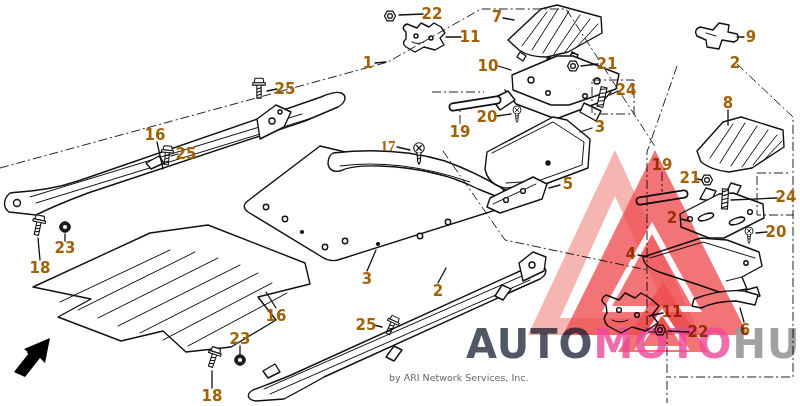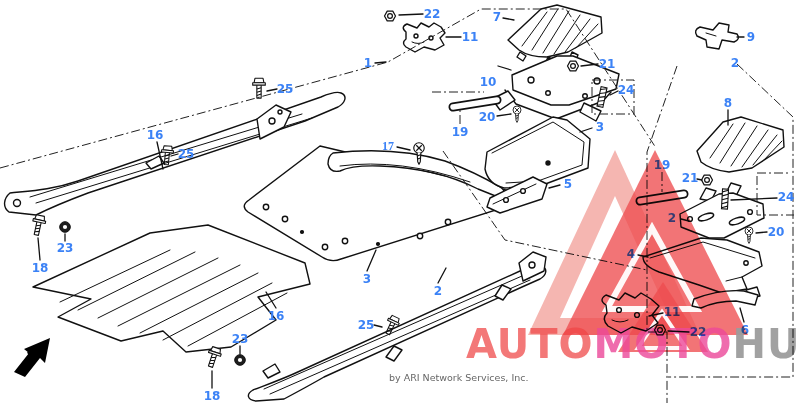--- a/index.html
+++ b/index.html
@@ -5,21 +5,21 @@
   html,body{margin:0;padding:0;background:#fff;}
   .stage{
     position:relative;width:800px;height:406px;background:#fff;
     overflow:hidden;isolation:isolate;
     font-family:"DejaVu Sans","Liberation Sans",sans-serif;
   }
   .art{position:absolute;left:0;top:0;z-index:1;}
   .callouts-layer{position:absolute;inset:0;z-index:2;}
   .callout{
     position:absolute;transform:translate(-50%,-50%);
-    font-size:12px;font-weight:700;color:#3b82f6;line-height:1;
+    font-size:15px;font-weight:700;color:#a16207;line-height:1;
     white-space:nowrap;
     text-align:center;
   }
   .watermark{position:absolute;inset:0;z-index:3;mix-blend-mode:multiply;pointer-events:none;}
   .wm-logo{position:absolute;left:0;top:0;}
   .wm-text{
     position:absolute;left:466px;top:324px;
     font-size:40px;font-weight:700;letter-spacing:1px;line-height:1;
     white-space:nowrap;
   }
@@ -257,21 +257,21 @@
       <text x="30" y="360" transform="rotate(-33 30 360)" font-size="11" font-weight="700" font-style="italic" fill="#000">FR.</text>
     </g>
   </svg>
 
   <div class="callouts-layer" id="callouts">
       <div class="callout" style="left: 432px; top: 14px;">22</div>
       <div class="callout" style="left: 497px; top: 17px;">7</div>
       <div class="callout" style="left: 751px; top: 37px;">9</div>
       <div class="callout" style="left: 470px; top: 37px;">11</div>
       <div class="callout" style="left: 368px; top: 63px;">1</div>
-      <div class="callout" style="left: 488px; top: 66px; margin-top: 16px;">10</div>
+      <div class="callout" style="left: 488px; top: 66px;">10</div>
       <div class="callout" style="left: 607px; top: 64px;">21</div>
       <div class="callout" style="left: 735px; top: 63px;">2</div>
       <div class="callout" style="left: 626px; top: 90px;">24</div>
       <div class="callout" style="left: 285px; top: 89px;">25</div>
       <div class="callout" style="left: 728px; top: 103px;">8</div>
       <div class="callout" style="left: 487px; top: 117px;">20</div>
       <div class="callout" style="left: 600px; top: 127px;">3</div>
       <div class="callout" style="left: 155px; top: 135px;">16</div>
       <div class="callout" style="left: 460px; top: 132px;">19</div>
       <div class="callout" style="left: 388px; top: 146px; font-family: Liberation Serif, serif;">17</div>
@@ -297,16 +297,16 @@
     </div>
 
   <div class="watermark">
     <svg class="wm-logo" width="800" height="406" viewBox="0 0 800 406">
       <path d="M615,150 L528,335 L700,335 Z M615,196 L560,318 L670,318 Z" fill-rule="evenodd" opacity="0.8" fill="#f3a49d"></path>
       <path d="M655,150 L563,335 L748,335 Z" opacity="0.78" fill="#ee4d50"></path>
       <polygon points="652,228 607,309 697,309" fill="none" stroke="#fff" stroke-width="6" opacity="0.95"></polygon>
       <path d="M663,282 L618,352 L708,352 Z" opacity="0.78" fill="#ee4d50"></path>
       <polygon points="662,312 638,348 686,348" fill="none" stroke="#fff" stroke-width="4" opacity="0.95"></polygon>
     </svg>
-    <div class="wm-text" id="brand"><span style="color: #ef4444; opacity: 0.72;">AUTO</span><span style="color: #ec4899; opacity: 0.8;">MOTO</span><span style="color: rgb(156, 156, 156); opacity: 0.95;">HUB</span></div>
+    <div class="wm-text" id="brand"><span style="color: #0f172a; opacity: 0.72;">AUTO</span><span style="color: #ec4899; opacity: 0.8;">MOTO</span><span style="color: rgb(156, 156, 156); opacity: 0.95;">HUB</span></div>
   </div>
 
 </div>
 
 </body></html>

